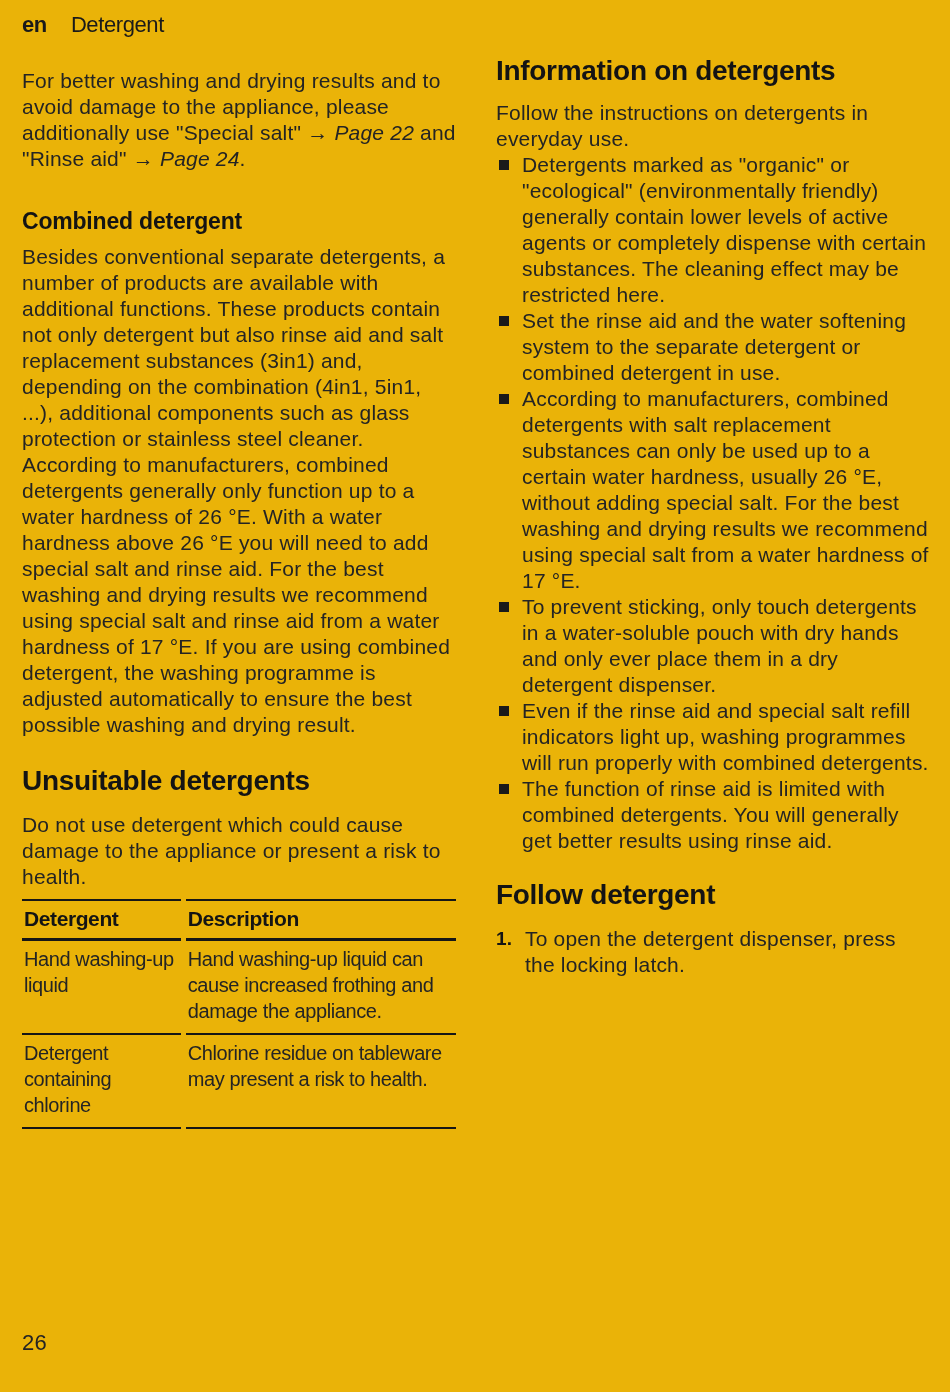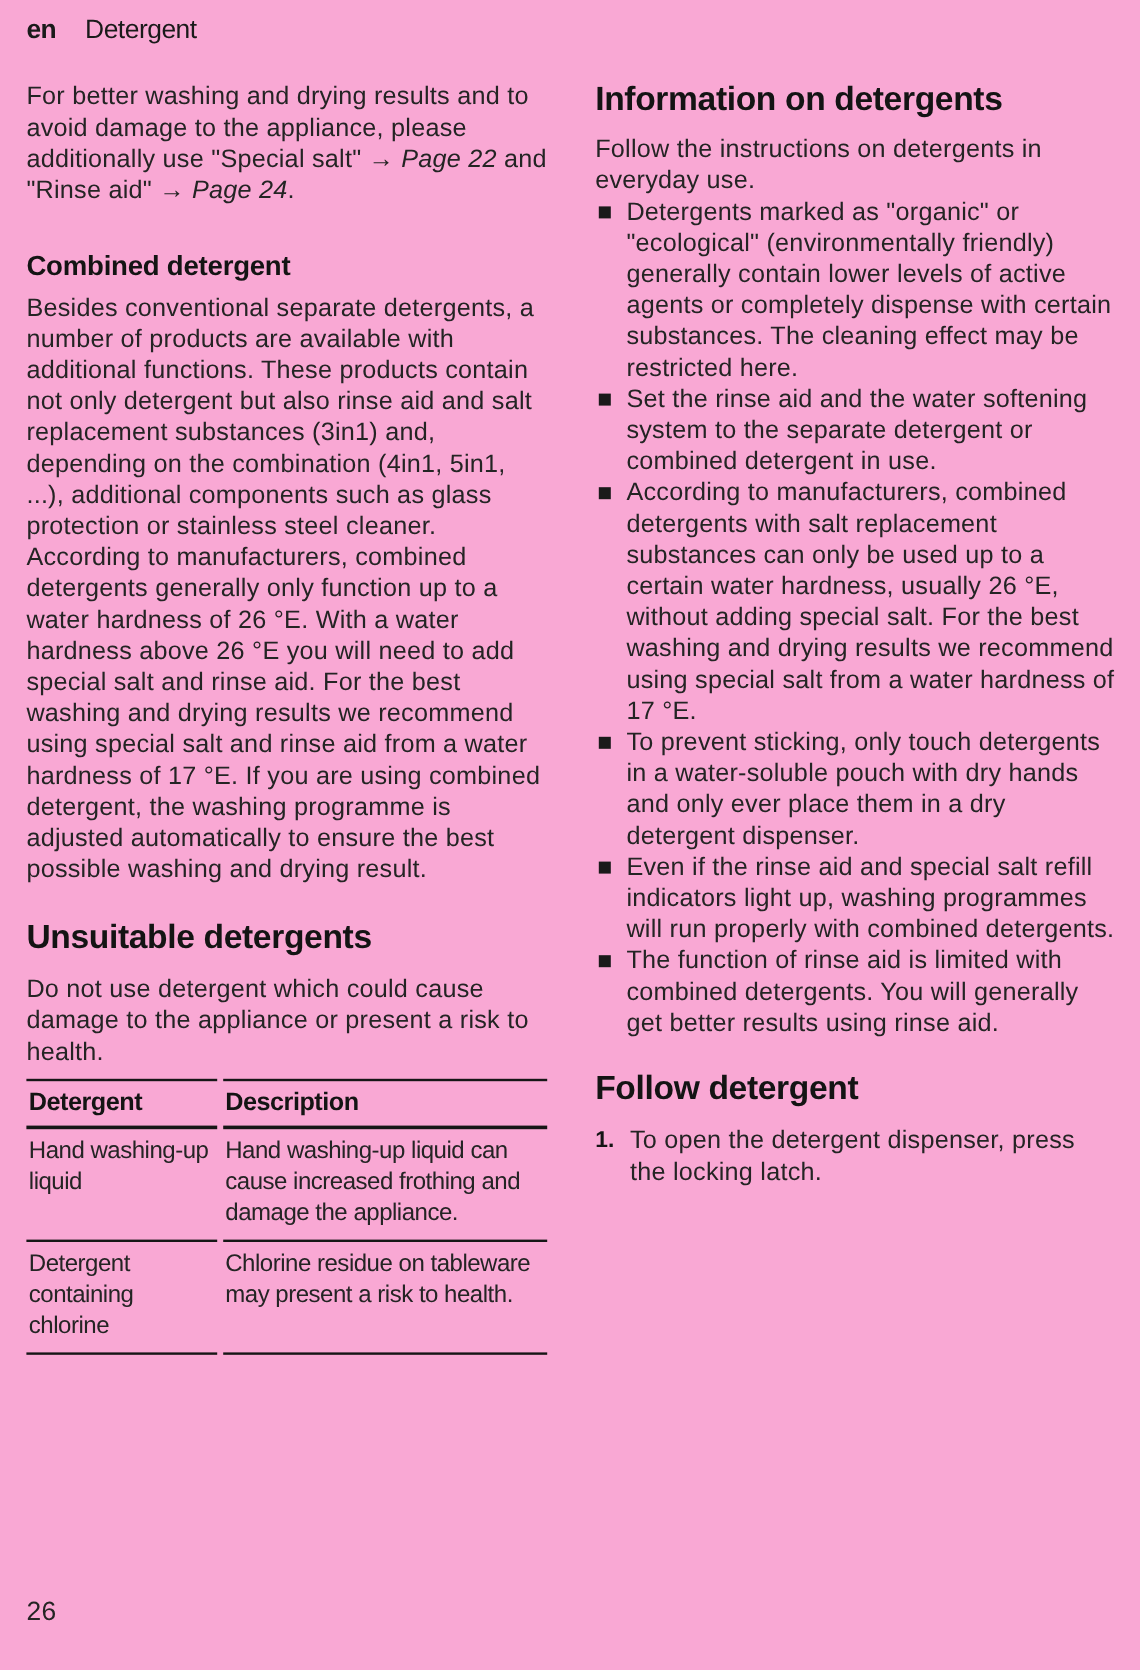--- a/index.html
+++ b/index.html
@@ -1,21 +1,21 @@
 <!DOCTYPE html>
 <html><head>
 <meta charset="utf-8">
 <style>
   * { margin: 0; padding: 0; box-sizing: border-box; }
   html, body { background: #ffffff; }
   .page {
     position: relative;
     width: 950px;
     height: 1392px;
-    background: #f9a8d4;
+    background: #eab308;
     color: #1e1e1e;
     font-family: "Liberation Sans", sans-serif;
     overflow: hidden;
   }
   
   .running-header {
     padding: 12px 22px 0 22px;
     font-size: 22px;
     line-height: 26px;
     letter-spacing: -0.4px;
@@ -49,21 +49,21 @@
     margin-bottom: 9px;
   }
   h2.section {
     font-size: 28px;
     line-height: 33px;
     font-weight: bold;
     color: #141414;
     letter-spacing: -0.3px;
   }
   .unsuitable-heading { margin-top: 26px; margin-bottom: 15px; }
-  .info-heading { margin-top: 12px; margin-bottom: 13px; }
+  .info-heading { margin-bottom: 13px; }
   .adding-heading { margin-top: 24px; margin-bottom: 15px; }
   
   table.detergent-table {
     margin-top: 9px;
     border-collapse: separate;
     border-spacing: 5px 0;
     margin-left: -5px;
     width: calc(100% + 10px);
     font-size: 20px;
     line-height: 26px;

